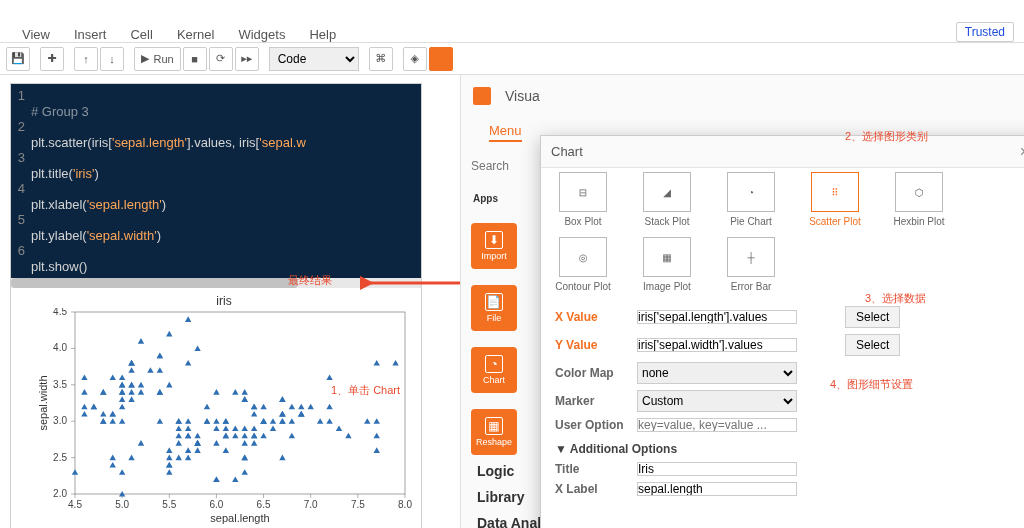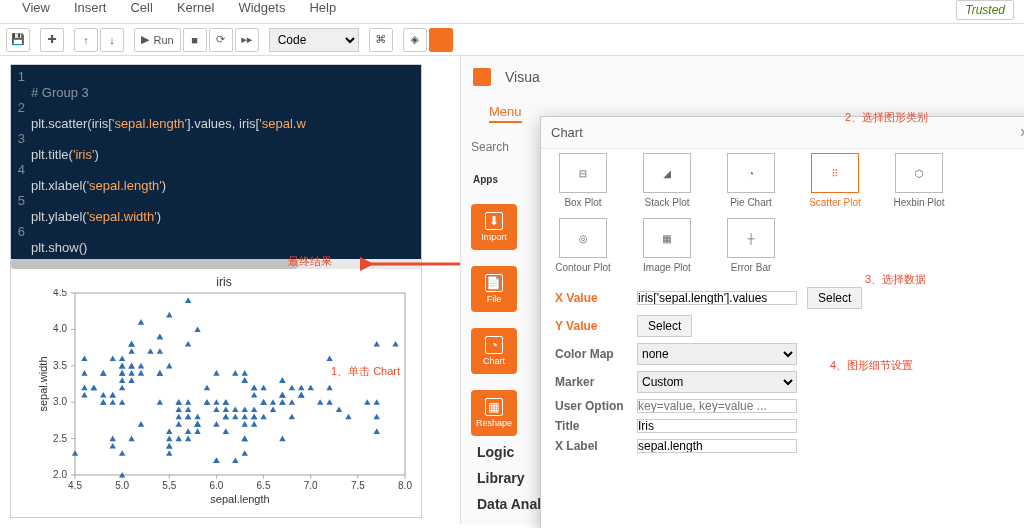--- a/index.html
+++ b/index.html
@@ -1,22 +1,22 @@
 <!DOCTYPE html>
 <html><head>
 <meta charset="utf-8">
 <style>
 * { box-sizing: border-box; margin: 0; padding: 0; font-family: -apple-system, BlinkMacSystemFont, "Segoe UI", Arial, sans-serif; }
 body { background: #fff; width: 1024px; height: 528px; overflow: hidden; position: relative; }
 
 
-.menubar { height: 24px; display: flex; align-items: flex-start; padding: 0 10px; border-bottom: 1px solid #ddd; font-size: 13px; color: #555; }
+.menubar { height: 43px; display: flex; align-items: flex-end; padding: 0 10px; border-bottom: 1px solid #ddd; font-size: 13px; color: #555; }
 .menubar .menu-item { padding: 0 12px; cursor: pointer; }
 .menubar .spacer { flex: 1; }
-.trusted { border: 1px solid #ccc; padding: 2px 8px; font-size: 12px; color: #4d7c0f; border-radius: 2px; font-style: italic; }
+.trusted { border: 1px solid #ccc; padding: 2px 8px; font-size: 12px; color: #1d4ed8; border-radius: 2px; }
 
 
 .toolbar { height: 32px; display: flex; align-items: center; padding: 0 6px; border-bottom: 1px solid #ddd; gap: 2px; }
 .tb-btn { width: 24px; height: 24px; border: 1px solid #ccc; background: #fff; border-radius: 2px; display: flex; align-items: center; justify-content: center; font-size: 11px; color: #555; cursor: pointer; }
 .tb-btn.run { width: auto; padding: 0 6px; gap: 4px; }
 .tb-sel { height: 24px; border: 1px solid #ccc; font-size: 12px; padding: 0 4px; min-width: 90px; }
 .tb-sep { width: 6px; }
 .tb-btn.orange { background: #f37021; border-color: #f37021; }
 
 
@@ -64,21 +64,21 @@
 .ct-item { width:56px; display:flex; flex-direction:column; align-items:center; gap:4px; font-size:10px; color:#666; cursor:pointer;}
 .ct-item .box { width:48px; height:40px; border:1px solid #bbb; display:flex; align-items:center; justify-content:center; }
 .ct-item.sel .box { border-color:#f37021; }
 .ct-item.sel { color:#f37021; }
 .dlg-body { padding: 2px 14px; font-size:12px; color:#555; }
 .row { display:flex; align-items:center; gap:10px; margin:6px 0;}
 .row .lab { width:72px; font-weight:bold; color:#666;}
 .row .lab.o { color:#f37021; }
 .row input[type=text] { flex:1; height:14px; border:1px solid #ccc; padding:0 0; font-size:12px; max-width: 160px;}
 .row select { flex:1; height:22px; border:1px solid #ccc; font-size:12px; max-width:160px;}
-.sel-btn { height:22px; padding:0 10px; border:1px solid #ccc; background:#f2f2f2; font-size:12px; cursor:pointer;}
+.sel-btn { height:22px; padding:0 10px; border:1px solid #ccc; background:#f2f2f2; font-size:12px; cursor:pointer;margin-left:38px;}
 .addl { font-weight:bold; font-size:12px; color:#444; margin:10px 0 4px; cursor:pointer;}
 
 
 .arrow-svg { position:absolute; pointer-events:none; }
 </style>
 </head>
 <body>
 
 <div class="menubar">
   <span class="menu-item">View</span>
@@ -387,34 +387,36 @@
         </div>
       </div>
     <div class="dlg-body">
       <div class="row">
         <span class="lab o">X Value</span>
         <input type="text" value="iris['sepal.length'].values" style="">
         <button class="sel-btn">Select</button>
       </div>
       <div class="row">
         <span class="lab o">Y Value</span>
+        <input type="text" value="iris['sepal.width'].values" style="">
         <button class="sel-btn">Select</button>
       </div>
       <div class="row">
         <span class="lab">Color Map</span>
         <select><option>none</option></select>
       </div>
       <div class="row">
         <span class="lab">Marker</span>
         <select><option>Custom</option></select>
       </div>
       <div class="row">
         <span class="lab">User Option</span>
         <input type="text" placeholder="key=value, key=value ..." style="">
       </div>
+      <div class="addl">▼ <span>Additional Options</span></div>
       <div class="row">
         <span class="lab">Title</span>
         <input type="text" value="Iris" style="">
       </div>
       <div class="row">
         <span class="lab">X Label</span>
         <input type="text" value="sepal.length" style="">
       </div>
     </div>
 

